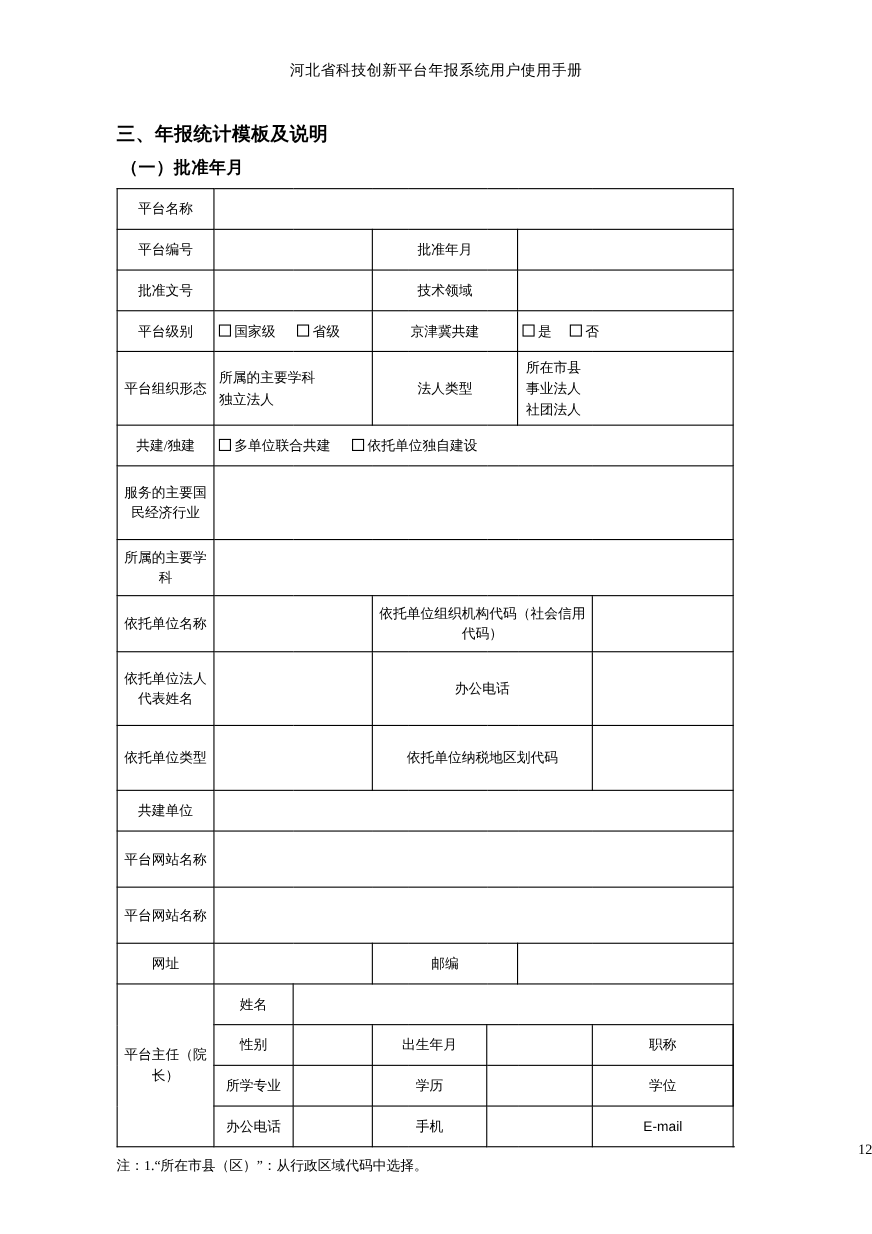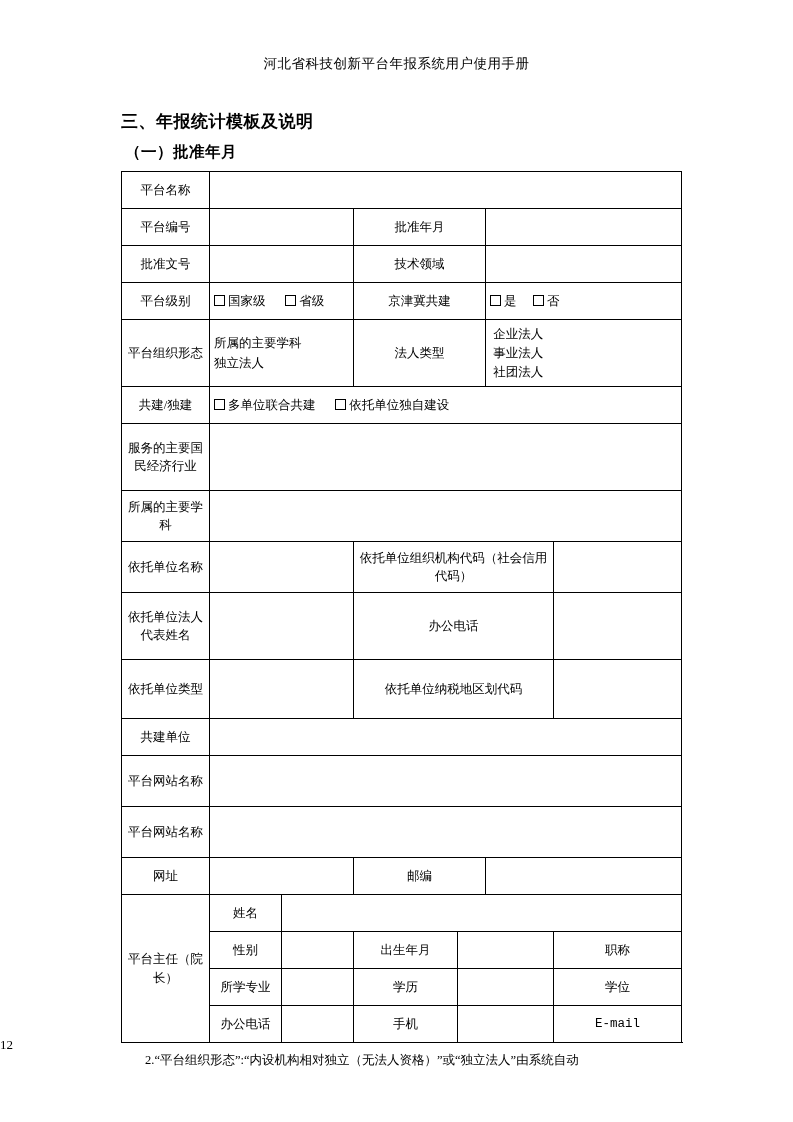--- a/index.html
+++ b/index.html
@@ -26,21 +26,21 @@
     top: 55px;
     left: 0;
     width: 793px;
     text-align: center;
     font-size: 13.5px;
     letter-spacing: 0.5px;
   }
   .content {
     position: absolute;
     top: 110px;
-    left: 121px;
+    left: 106px;
     width: 560px;
   }
   h1.sec-title {
     font-size: 17px;
     font-weight: bold;
     margin: 0 0 9px 0;
     letter-spacing: 0.5px;
   }
   h2.sub-title {
     font-size: 15.5px;
@@ -92,30 +92,30 @@
     font-size: 12.5px;
     line-height: 1.72;
   }
   .notes p {
     margin: 0;
   }
   .notes .indent {
     text-indent: 24px;
   }
   .mono {
-    font-family: Liberation Mono, monospace;
+    font-family: Liberation Sans, sans-serif;
     font-size: 12px;
     margin-left: 32px;
   }
   .pagenum {
     position: absolute;
     top: 1037px;
     left: 0;
     width: 793px;
-    text-align: left;
+    text-align: right;
     font-size: 13px;
   }
 </style>
 </head>
 <body>
 
 <div class="page">
 
   <div class="header">河北省科技创新平台年报系统用户使用手册</div>
 
@@ -172,21 +172,21 @@
       </tr>
 
       <tr>
         <td class="lbl tall-60">平台组织形态</td>
         <td class="val opt-col" colspan="2">
           <div><span class="box"></span><span>所属的主要学科</span></div>
           <div><span class="box"></span><span>独立法人</span></div>
         </td>
         <td class="lbl" colspan="3">法人类型</td>
         <td class="val opt-col" colspan="2">
-          <div><span class="box"></span>&nbsp;<span>企业法人</span></div>
+          <div><span class="box"></span>&nbsp;<span>所在市县</span></div>
           <div><span class="box"></span>&nbsp;<span>事业法人</span></div>
           <div><span class="box"></span>&nbsp;<span>社团法人</span></div>
         </td>
       </tr>
 
       <tr>
         <td class="lbl tall-30">共建/独建</td>
         <td class="val" colspan="7">
           <span class="chk"><span class="box"></span><span>多单位联合共建</span></span>
           &nbsp;&nbsp;&nbsp;
@@ -277,19 +277,19 @@
         <td class="lbl tall-30">办公电话</td>
         <td class="val"></td>
         <td class="lbl center2" colspan="2">手机</td>
         <td class="val" colspan="2"></td>
         <td class="lbl mono" colspan="2">E-mail</td>
       </tr>
     </tbody>
       </table>
 
     <div class="notes">
-      <p class="indent">2.“平台组织形态”:“内设机构相对独立（无法人资格）”或“独立法人”由系统自动</p>
+      <p>注：1.“所在市县（区）”：从行政区域代码中选择。</p>
     </div>
 
   </div>
 
   <div class="pagenum">12</div>
 </div>
 
 </body></html>

